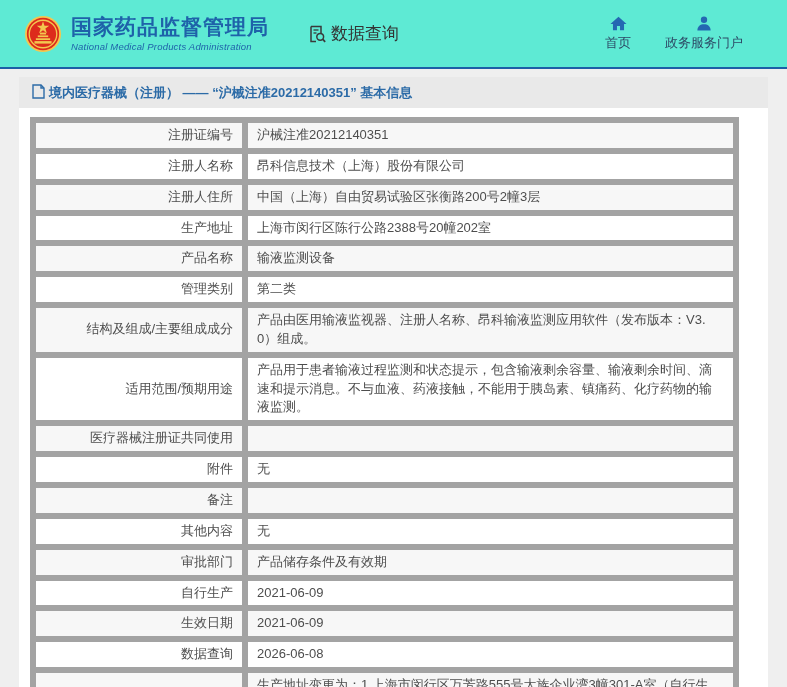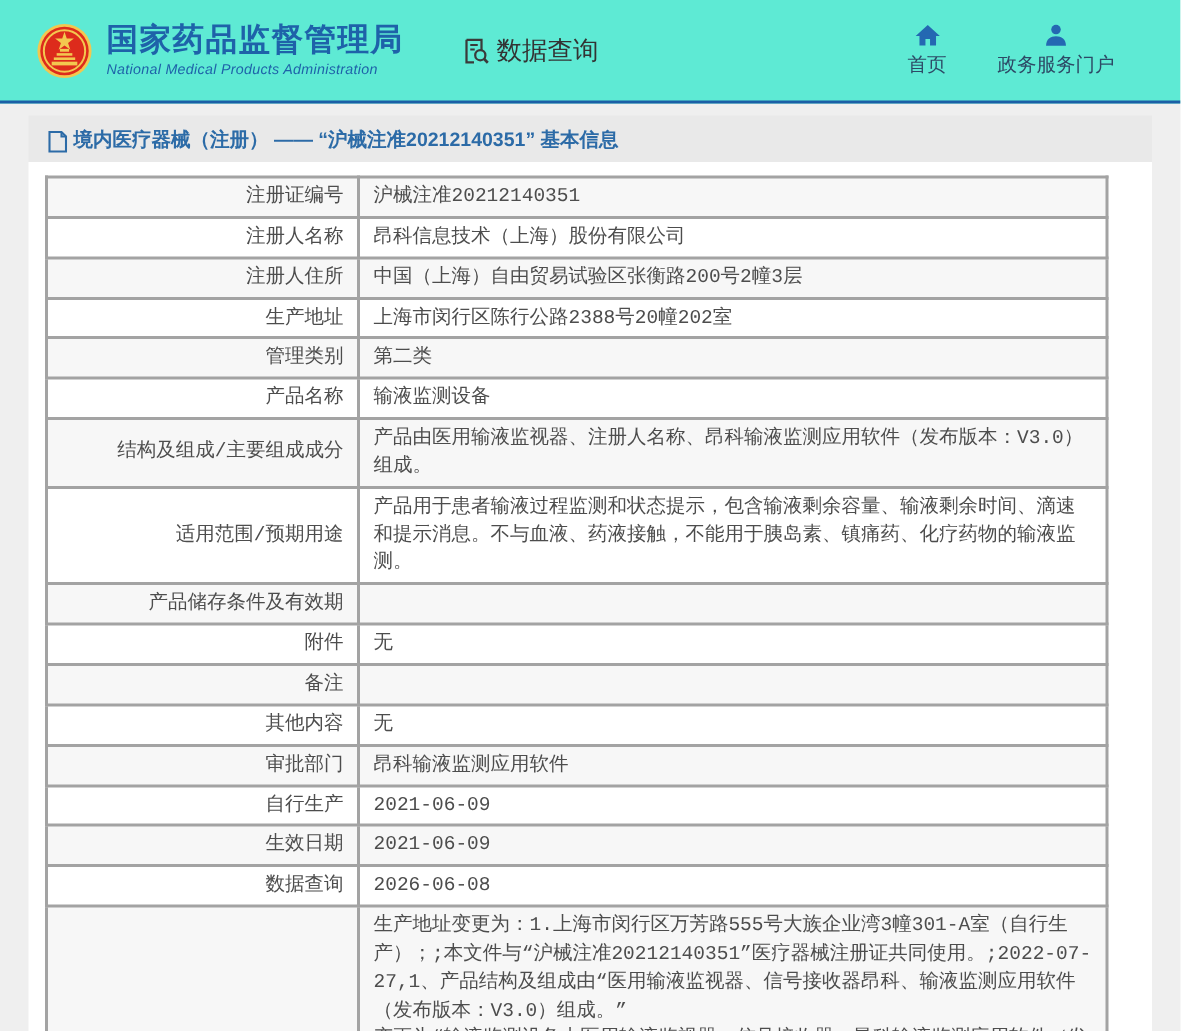--- a/index.html
+++ b/index.html
@@ -39,40 +39,39 @@
   }
   .hnav-item{
     display:flex;flex-direction:column;align-items:center;gap:3px;cursor:pointer;
   }
   .hnav-label{font-size:13px;color:#2d4a66;}
   
   .content-area{padding:8px 19px 6px 19px;}
   .breadcrumb{
     background:#e9e9e9;
     padding:7px 13px 6px 13px;
-    display:flex;align-items:flex-end;
+    display:flex;align-items:flex-start;
     font-size:13px;font-weight:bold;color:#2c6ba7;
   }
   .breadcrumb svg{margin-right:4px;flex:0 0 auto;}
   .card-body{
     background:#ffffff;
     padding:9px 11px 14px 11px;
   }
   table.info-table{
     border-collapse:collapse;
     width:97.5%;
     font-size:13px;
     table-layout:fixed;
   }
   table.info-table th, table.info-table td{
-    border:2px solid #a3a3a3;
+    border:6px solid #a3a3a3;
     padding:3px 9px;
     vertical-align:middle;
     line-height:1.45;
-    font-family:Liberation Mono, monospace;
   }
   table.info-table th{
     width:188px;
     text-align:right;
     font-weight:normal;
     color:#4d4d4d;
     white-space:nowrap;
   }
   table.info-table td{
     text-align:left;color:#4d4d4d;word-break:break-all;
@@ -153,54 +152,54 @@
           </tr>
           <tr>
             <th>注册人住所</th>
             <td>中国（上海）自由贸易试验区张衡路200号2幢3层</td>
           </tr>
           <tr>
             <th>生产地址</th>
             <td>上海市闵行区陈行公路2388号20幢202室</td>
           </tr>
           <tr>
+            <th>产品名称</th>
+            <td>输液监测设备</td>
+          </tr>
+          <tr>
             <th>管理类别</th>
             <td>第二类</td>
           </tr>
           <tr>
-            <th>产品名称</th>
-            <td>输液监测设备</td>
-          </tr>
-          <tr>
             <th>结构及组成/主要组成成分</th>
             <td>产品由医用输液监视器、注册人名称、昂科输液监测应用软件（发布版本：V3.0）组成。</td>
           </tr>
           <tr>
             <th>适用范围/预期用途</th>
             <td>产品用于患者输液过程监测和状态提示，包含输液剩余容量、输液剩余时间、滴速和提示消息。不与血液、药液接触，不能用于胰岛素、镇痛药、化疗药物的输液监测。</td>
           </tr>
           <tr>
-            <th>产品储存条件及有效期</th>
+            <th>医疗器械注册证共同使用</th>
             <td></td>
           </tr>
           <tr>
             <th>附件</th>
             <td>无</td>
           </tr>
           <tr>
             <th>备注</th>
             <td></td>
           </tr>
           <tr>
             <th>其他内容</th>
             <td>无</td>
           </tr>
           <tr>
             <th>审批部门</th>
-            <td>昂科输液监测应用软件</td>
+            <td>产品储存条件及有效期</td>
           </tr>
           <tr>
             <th>自行生产</th>
             <td>2021-06-09</td>
           </tr>
           <tr>
             <th>生效日期</th>
             <td>2021-06-09</td>
           </tr>
           <tr>

